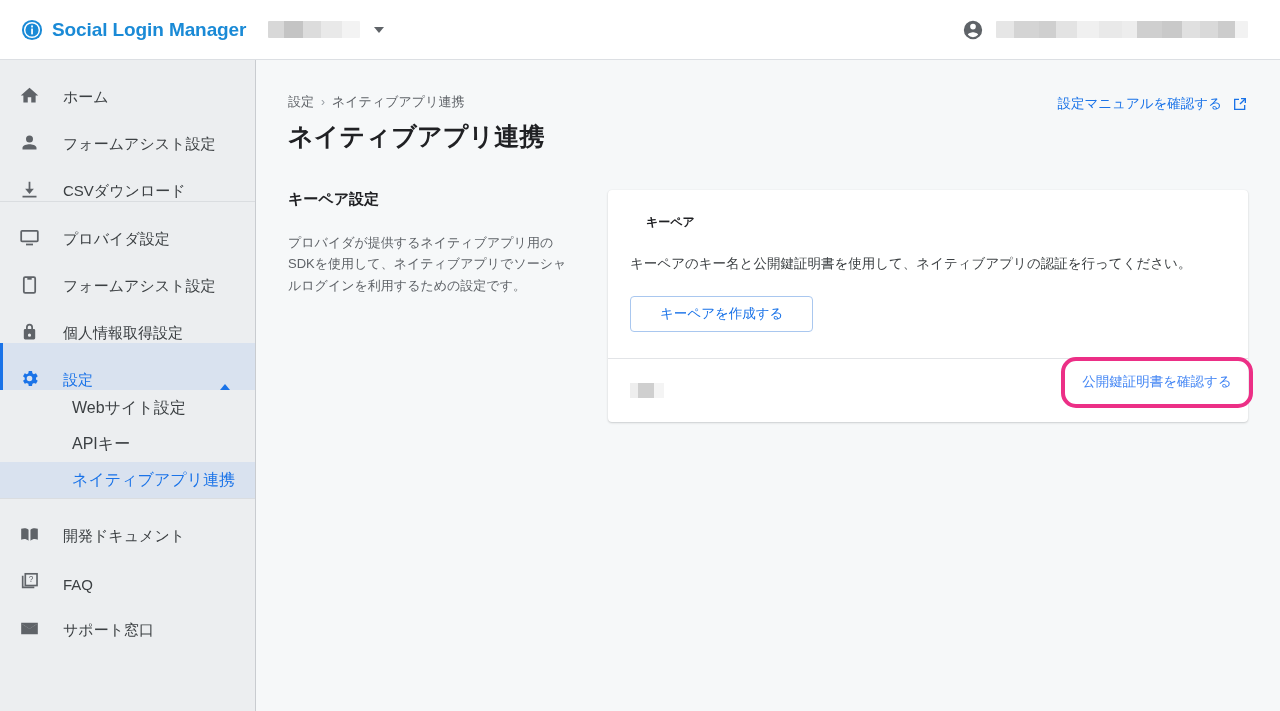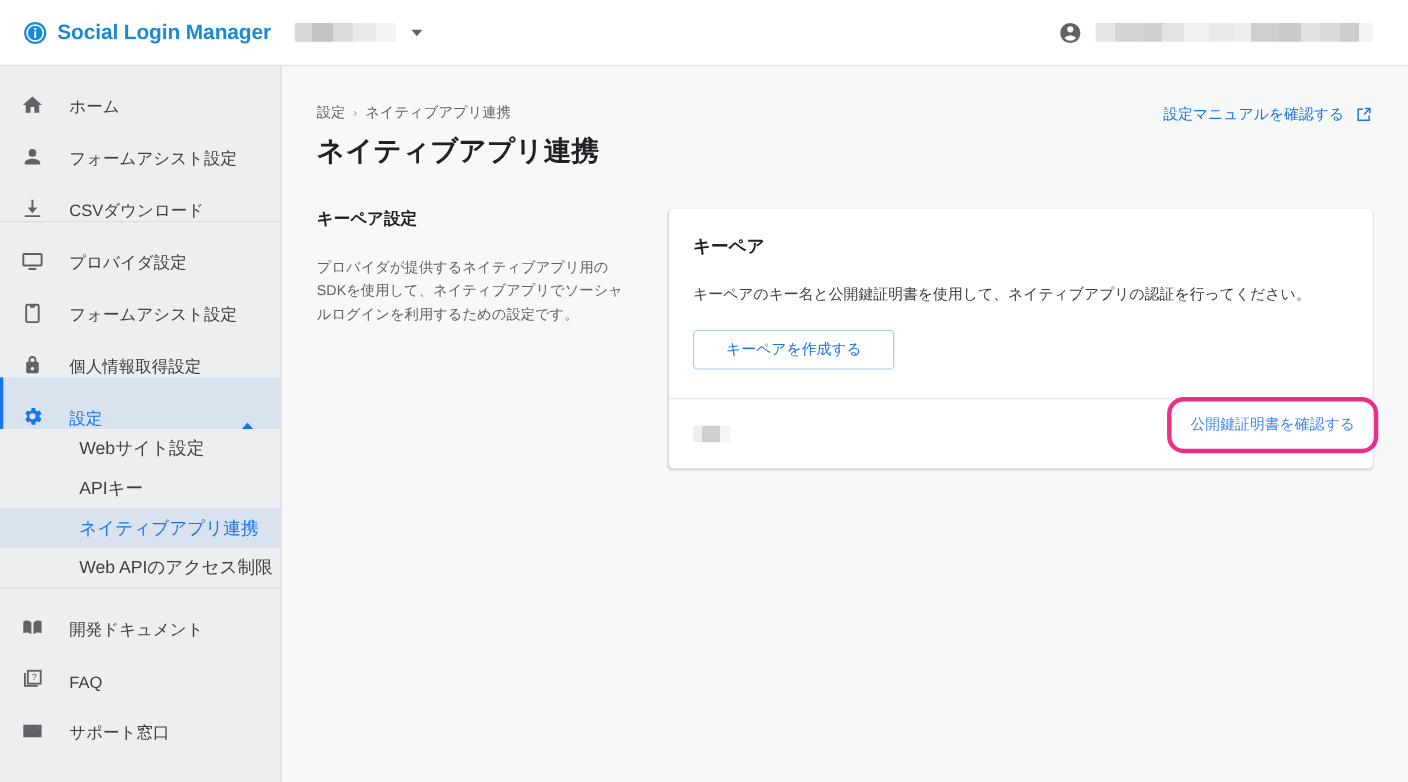--- a/index.html
+++ b/index.html
@@ -225,24 +225,24 @@
   .card {
     background: #ffffff;
     border-radius: 4px;
     box-shadow: 0 1px 2px rgba(60,64,67,0.22), 0 0 1px rgba(60,64,67,0.10);
     overflow: visible;
   }
   .card-body {
     padding: 24px 22px 26px 22px;
   }
   .card-title {
-    font-size: 16px;
+    font-size: 12px;
     font-weight: bold;
     color: #202124;
-    margin: 0 0 23px 0;
+    margin: 0 0 23px 16px;
   }
   .card-desc {
     font-size: 13.5px;
     color: #3c4043;
     margin: 0 0 22px 0;
     line-height: 1.5;
   }
   .btn-outline {
     display: inline-block;
     font-size: 13.5px;
@@ -390,21 +390,20 @@
             <path d="M19.4 13a7.8 7.8 0 000-2l2-1.6-2-3.4-2.4 1a7.6 7.6 0 00-1.7-1l-.4-2.6h-3.8l-.4 2.6a7.6 7.6 0 00-1.7 1l-2.4-1-2 3.4L6.6 11a7.8 7.8 0 000 2l-2 1.6 2 3.4 2.4-1a7.6 7.6 0 001.7 1l.4 2.6h3.8l.4-2.6a7.6 7.6 0 001.7-1l2.4 1 2-3.4zM12 15.2A3.2 3.2 0 1115.2 12 3.2 3.2 0 0112 15.2z"></path>
           </svg>
       </span>
       <span class="nav-label">設定</span>
       <span class="nav-expand"></span>
     </div>
 
     <div class="subnav-item">Webサイト設定</div>
     <div class="subnav-item">APIキー</div>
     <div class="subnav-item active">ネイティブアプリ連携</div>
-    <div class="subnav-item">Web APIのアクセス制限</div>
   </div>
 
   <div class="nav-group">
     <div class="nav-item">
       <span class="nav-icon">
         <svg viewBox="0 0 24 24" width="21" height="21" fill="currentColor">
             <path d="M2.5 5.5c2-.8 4.2-1 6-.3 1 .4 1.8.9 2.4 1.5V19c-.7-.6-1.5-1.1-2.4-1.4-1.8-.7-4-.5-6 .3zm19 0v12.4c-2-.8-4.2-1-6-.3-.9.3-1.7.8-2.4 1.4V6.7c.6-.6 1.4-1.1 2.4-1.5 1.8-.7 4-.5 6 .3z"></path>
           </svg>
       </span>
       <span class="nav-label">開発ドキュメント</span>

